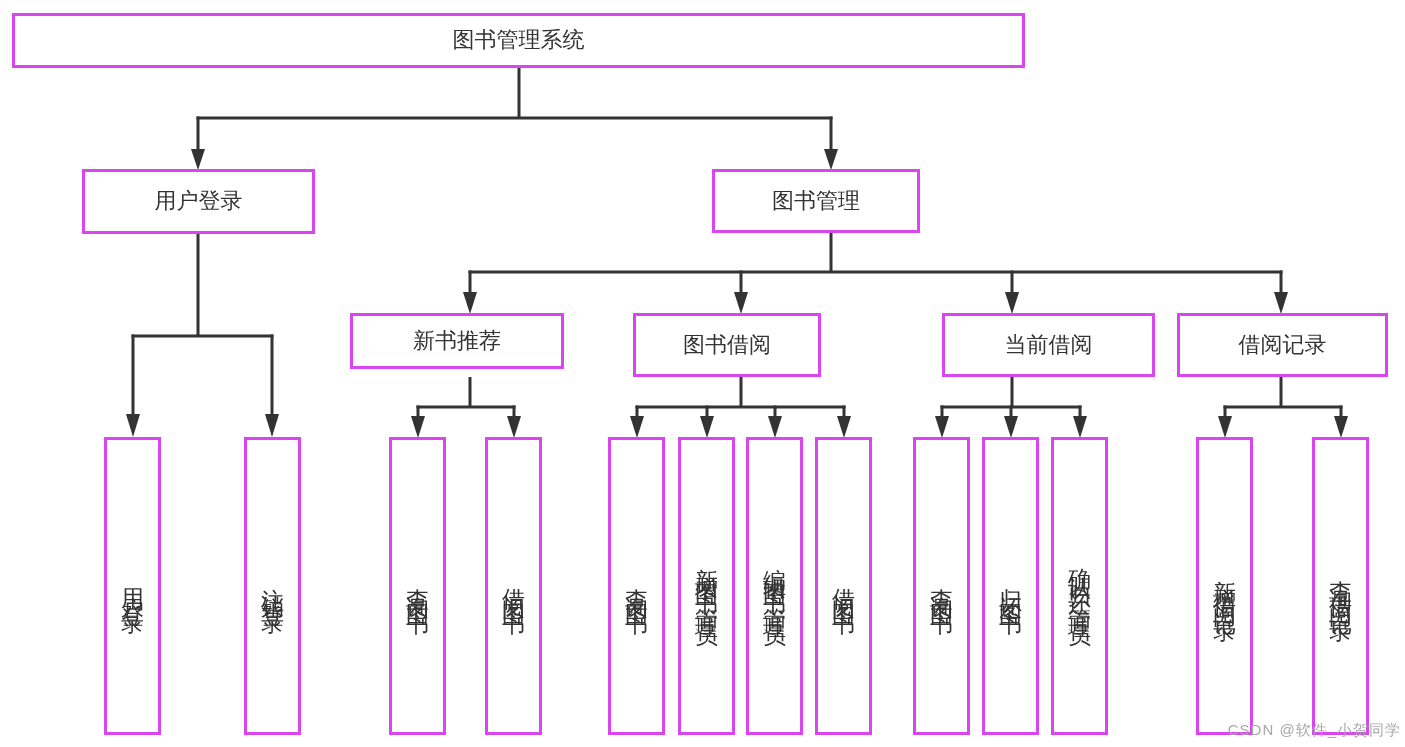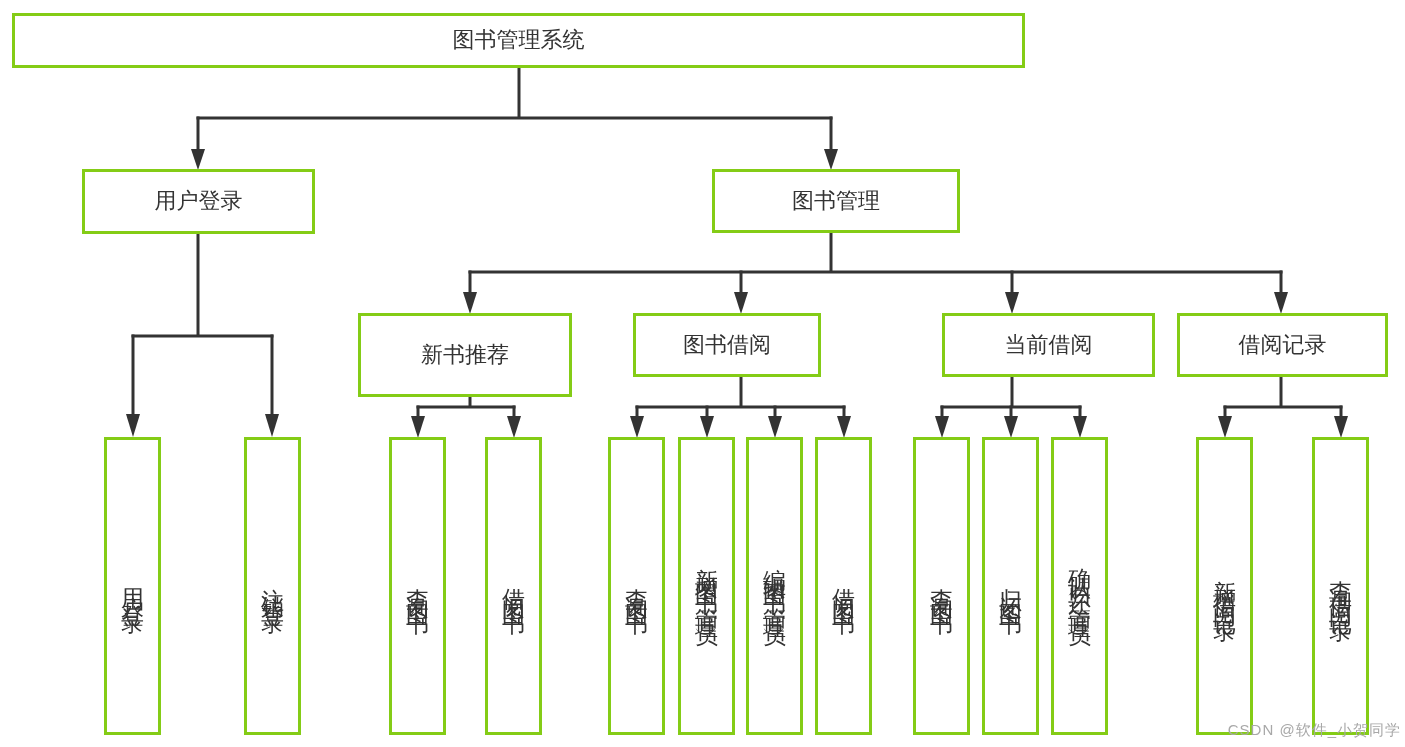--- a/index.html
+++ b/index.html
@@ -19,21 +19,21 @@
     position: absolute;
     left: 0;
     top: 0;
     width: 1405px;
     height: 747px;
     pointer-events: none;
   }
   .box {
     position: absolute;
     box-sizing: border-box;
-    border: 3px solid #84cc16;
+    border: 3px solid #d946ef;
     background: #ffffff;
     display: flex;
     align-items: center;
     justify-content: center;
     z-index: 2;
   }
   .hlabel {
     color: #333333;
     font-size: 22px;
     line-height: 1.2;
@@ -136,25 +136,25 @@
     </g>
   </svg>
 
   <div class="box" style="left:12px; top:13px; width:1013px; height:55px;">
     <span class="hlabel">图书管理系统</span>
   </div>
 
   <div class="box" style="left:82px; top:169px; width:233px; height:65px;">
     <span class="hlabel">用户登录</span>
   </div>
-  <div class="box" style="left:712px; top:169px; width:248px; height:64px;">
+  <div class="box" style="left:712px; top:169px; width:208px; height:64px;">
     <span class="hlabel">图书管理</span>
   </div>
 
-  <div class="box" style="left:358px; top:313px; width:214px; height:84px;">
+  <div class="box" style="left:350px; top:313px; width:214px; height:56px;">
     <span class="hlabel">新书推荐</span>
   </div>
   <div class="box" style="left:633px; top:313px; width:188px; height:64px;">
     <span class="hlabel">图书借阅</span>
   </div>
   <div class="box" style="left:942px; top:313px; width:213px; height:64px;">
     <span class="hlabel">当前借阅</span>
   </div>
   <div class="box" style="left:1177px; top:313px; width:211px; height:64px;">
     <span class="hlabel">借阅记录</span>

